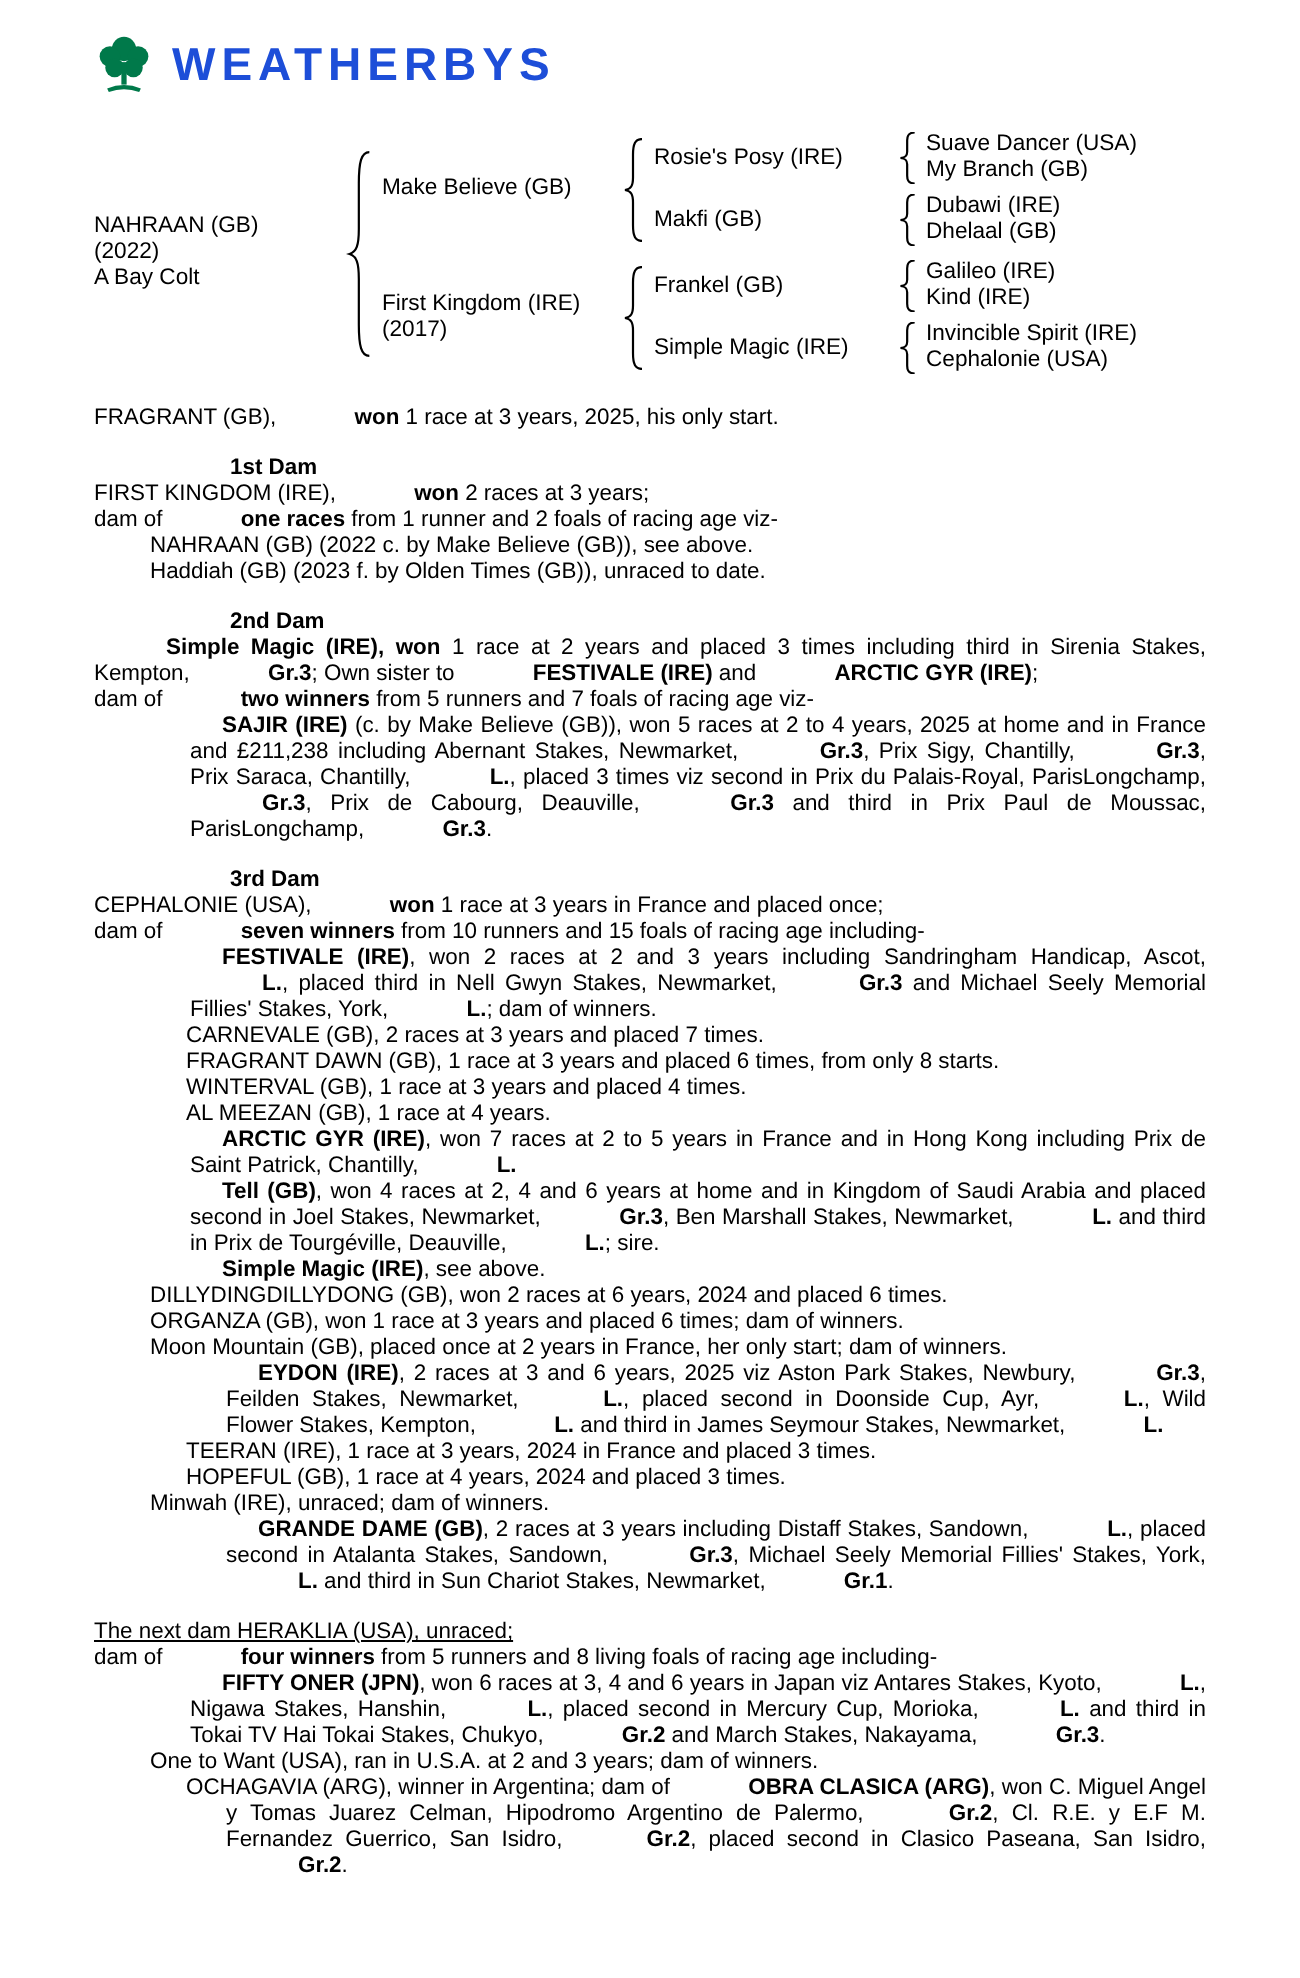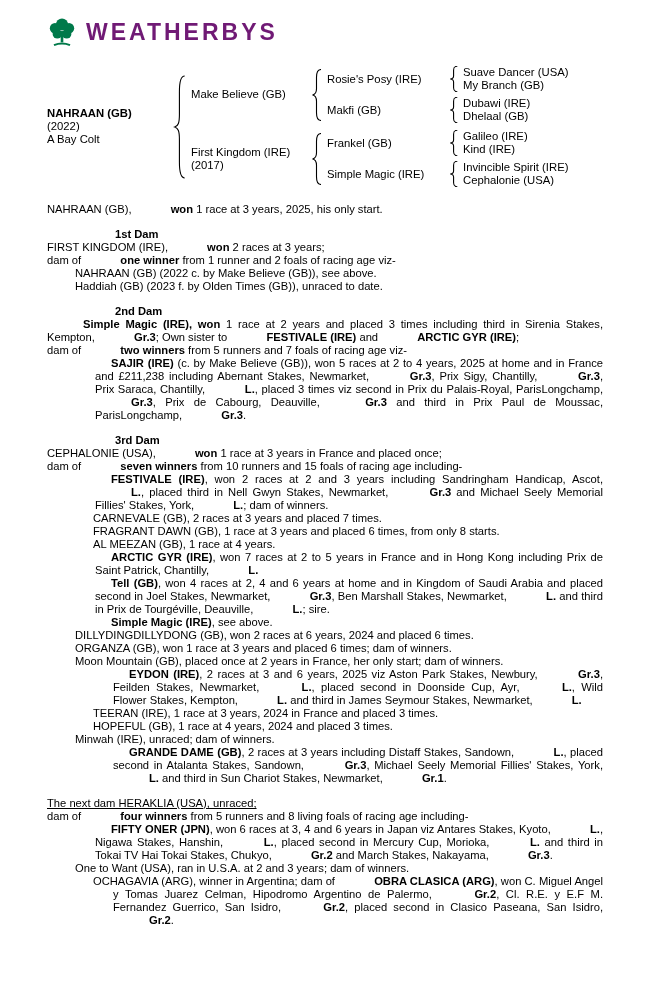--- a/index.html
+++ b/index.html
@@ -9,34 +9,34 @@
     font-family:"Liberation Sans","DejaVu Sans",sans-serif;
     color:#000;
   }
   .page { padding:16px 47px 0 47px; }
 
   
   .header { display:flex; align-items:center; gap:9px; }
   .logo svg { display:block; }
   .brand {
     font-size:23px; font-weight:bold; letter-spacing:3px;
-    color:#701a75;
+    color:#1d4ed8;
   }
 
   
   .ped { display:flex; align-items:center; margin-top:18px; font-size:11.3px; line-height:13px; }
   .ped .col { display:flex; flex-direction:column; }
   .colg1 { row-gap:7px; }
   .colg2 { row-gap:5px; }
   .ped .row { display:flex; align-items:center; }
   .name, .ped-subject div { white-space:nowrap; }
   .ped-subject { width:126px; }
   .nameg1 { width:120px; }
   .nameg2 { width:122px; }
-  .bold { font-weight:bold; }
+  .bold { font-weight:normal; }
   .brace { flex:0 0 auto; margin-right:4px; }
   .brace svg { display:block; }
 
   
   .bodytext { margin-top:16px; font-size:11.2px; line-height:13px; }
   .bodytext p { text-align:justify; }
   .p1 { padding-left:48px; text-indent:-20px; }
   .p2 { padding-left:66px; text-indent:-20px; }
   .h  { font-weight:bold; margin-top:12px;margin-left:32px; }
   .gap { margin-top:12px;text-decoration:underline; }
@@ -148,36 +148,37 @@
               <div class="name">Invincible Spirit (IRE)</div>
               <div class="name">Cephalonie (USA)</div>
             </div>
           </div>
         </div>
       </div>
     </div>
   </section>
 
   <main class="bodytext">
-      <p class="p0"><span>NAHRAAN (GB), </span><span class="b">won</span><span> 1 race at 3 years, 2025, his only start.</span></p>
+      <p class="p0"><span>FRAGRANT (GB), </span><span class="b">won</span><span> 1 race at 3 years, 2025, his only start.</span></p>
       <p class="h"><span class="b">1st Dam</span></p>
       <p class="p0"><span>FIRST KINGDOM (IRE), </span><span class="b">won</span><span> 2 races at 3 years;</span></p>
-      <p class="p0"><span>dam of </span><span class="b">one winner</span><span> from 1 runner and 2 foals of racing age viz-</span></p>
+      <p class="p0"><span>dam of </span><span class="b">one races</span><span> from 1 runner and 2 foals of racing age viz-</span></p>
       <p class="p1"><span>NAHRAAN (GB) (2022 c. by Make Believe (GB)), see above.</span></p>
       <p class="p1"><span>Haddiah (GB) (2023 f. by Olden Times (GB)), unraced to date.</span></p>
       <p class="h"><span class="b">2nd Dam</span></p>
       <p class="p0"><span class="b">Simple Magic (IRE), won</span><span> 1 race at 2 years and placed 3 times including third in Sirenia Stakes, Kempton, </span><span class="b">Gr.3</span><span>; Own sister to </span><span class="b">FESTIVALE (IRE)</span><span> and </span><span class="b">ARCTIC GYR (IRE)</span><span>;</span></p>
       <p class="p0"><span>dam of </span><span class="b">two winners</span><span> from 5 runners and 7 foals of racing age viz-</span></p>
       <p class="p1"><span class="b">SAJIR (IRE)</span><span> (c. by Make Believe (GB)), won 5 races at 2 to 4 years, 2025 at home and in France and £211,238 including Abernant Stakes, Newmarket, </span><span class="b">Gr.3</span><span>, Prix Sigy, Chantilly, </span><span class="b">Gr.3</span><span>, Prix Saraca, Chantilly, </span><span class="b">L.</span><span>, placed 3 times viz second in Prix du Palais-Royal, ParisLongchamp, </span><span class="b">Gr.3</span><span>, Prix de Cabourg, Deauville, </span><span class="b">Gr.3</span><span> and third in Prix Paul de Moussac, ParisLongchamp, </span><span class="b">Gr.3</span><span>.</span></p>
       <p class="h"><span class="b">3rd Dam</span></p>
       <p class="p0"><span>CEPHALONIE (USA), </span><span class="b">won</span><span> 1 race at 3 years in France and placed once;</span></p>
       <p class="p0"><span>dam of </span><span class="b">seven winners</span><span> from 10 runners and 15 foals of racing age including-</span></p>
       <p class="p1"><span class="b">FESTIVALE (IRE)</span><span>, won 2 races at 2 and 3 years including Sandringham Handicap, Ascot, </span><span class="b">L.</span><span>, placed third in Nell Gwyn Stakes, Newmarket, </span><span class="b">Gr.3</span><span> and Michael Seely Memorial Fillies' Stakes, York, </span><span class="b">L.</span><span>; dam of winners.</span></p>
       <p class="p2"><span>CARNEVALE (GB), 2 races at 3 years and placed 7 times.</span></p>
       <p class="p2"><span>FRAGRANT DAWN (GB), 1 race at 3 years and placed 6 times, from only 8 starts.</span></p>
+      <p class="p2"><span>WINTERVAL (GB), 1 race at 3 years and placed 4 times.</span></p>
       <p class="p2"><span>AL MEEZAN (GB), 1 race at 4 years.</span></p>
       <p class="p1"><span class="b">ARCTIC GYR (IRE)</span><span>, won 7 races at 2 to 5 years in France and in Hong Kong including Prix de Saint Patrick, Chantilly, </span><span class="b">L.</span></p>
       <p class="p1"><span class="b">Tell (GB)</span><span>, won 4 races at 2, 4 and 6 years at home and in Kingdom of Saudi Arabia and placed second in Joel Stakes, Newmarket, </span><span class="b">Gr.3</span><span>, Ben Marshall Stakes, Newmarket, </span><span class="b">L.</span><span> and third in Prix de Tourgéville, Deauville, </span><span class="b">L.</span><span>; sire.</span></p>
       <p class="p1"><span class="b">Simple Magic (IRE)</span><span>, see above.</span></p>
       <p class="p1"><span>DILLYDINGDILLYDONG (GB), won 2 races at 6 years, 2024 and placed 6 times.</span></p>
       <p class="p1"><span>ORGANZA (GB), won 1 race at 3 years and placed 6 times; dam of winners.</span></p>
       <p class="p1"><span>Moon Mountain (GB), placed once at 2 years in France, her only start; dam of winners.</span></p>
       <p class="p2"><span class="b">EYDON (IRE)</span><span>, 2 races at 3 and 6 years, 2025 viz Aston Park Stakes, Newbury, </span><span class="b">Gr.3</span><span>, Feilden Stakes, Newmarket, </span><span class="b">L.</span><span>, placed second in Doonside Cup, Ayr, </span><span class="b">L.</span><span>, Wild Flower Stakes, Kempton, </span><span class="b">L.</span><span> and third in James Seymour Stakes, Newmarket, </span><span class="b">L.</span></p>
       <p class="p2"><span>TEERAN (IRE), 1 race at 3 years, 2024 in France and placed 3 times.</span></p>
       <p class="p2"><span>HOPEFUL (GB), 1 race at 4 years, 2024 and placed 3 times.</span></p>

